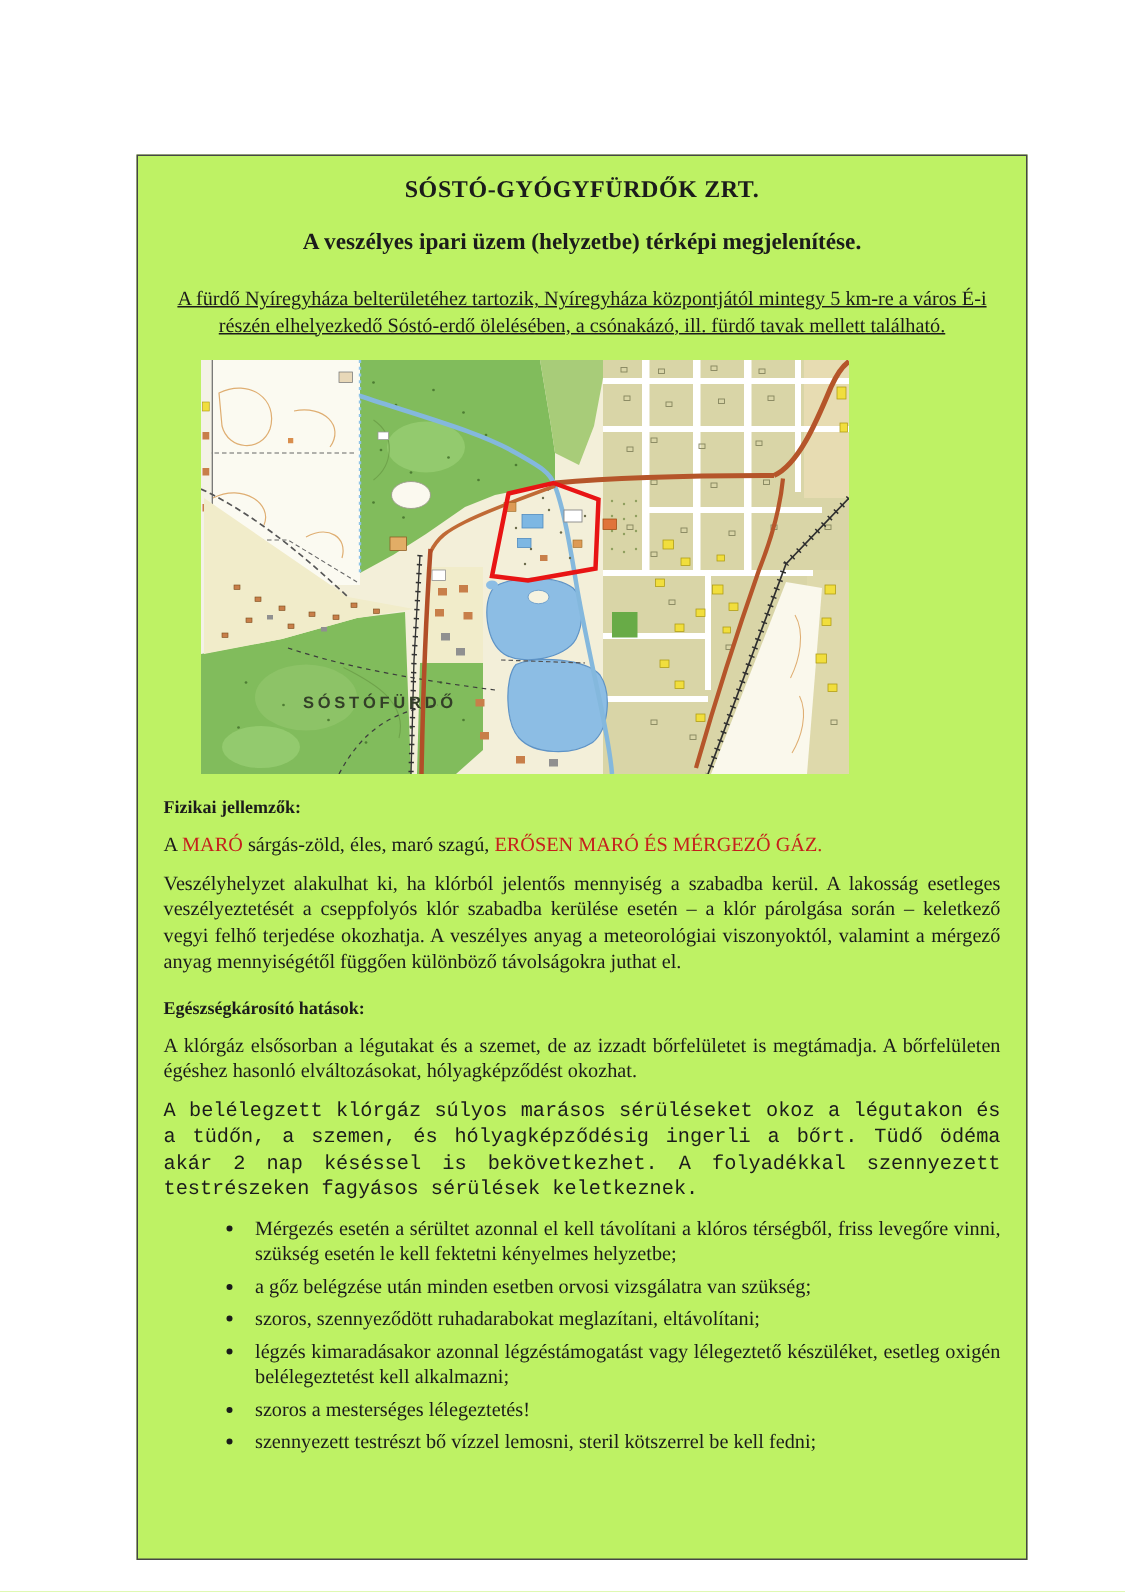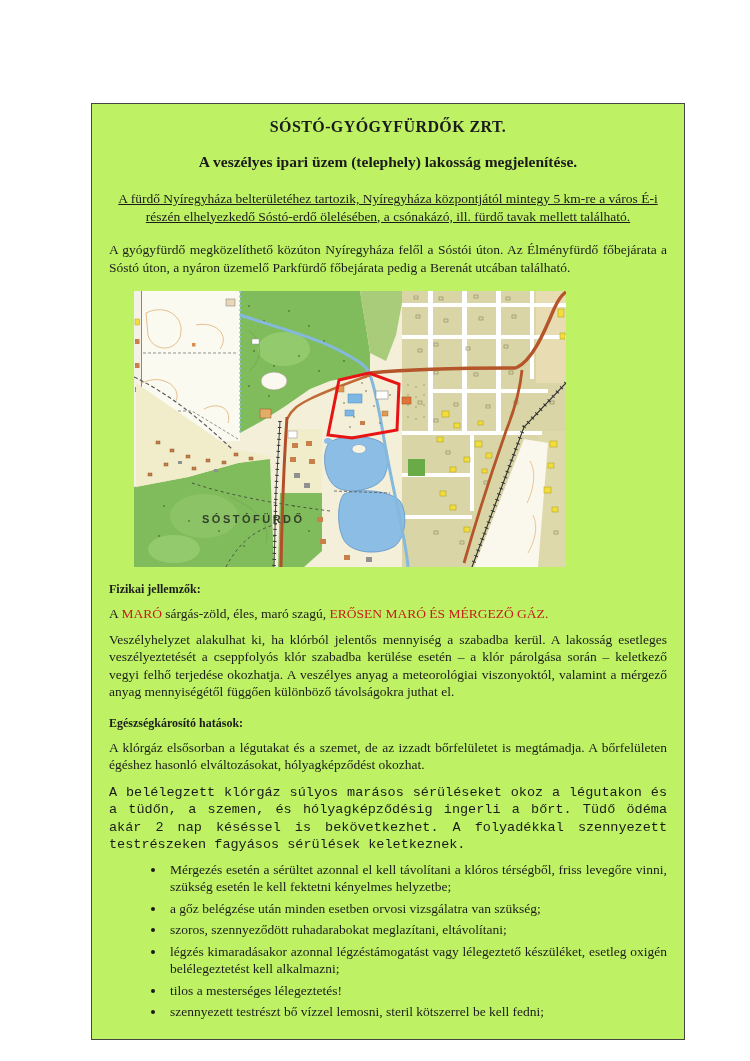--- a/index.html
+++ b/index.html
@@ -41,24 +41,23 @@
     font-size:13.5px;line-height:17.5px;margin-bottom:4px;text-align:justify;
     padding-left:4px;
   }
 </style>
 </head>
 <body>
 
 <div class="doc-frame">
 
   <div class="title">SÓSTÓ-GYÓGYFÜRDŐK ZRT.</div>
-  <div class="subtitle">A veszélyes ipari üzem (telephely) lakosság megjelenítése.</div>
+  <div class="subtitle">A veszélyes ipari üzem (helyzetbe) térképi megjelenítése.</div>
 
   <p class="p-intro1">A fürdő Nyíregyháza belterületéhez tartozik, Nyíregyháza központjától mintegy 5 km-re a város É-i részén elhelyezkedő Sóstó-erdő ölelésében, a csónakázó, ill. fürdő tavak mellett található.</p>
-  <p class="p-intro2">A gyógyfürdő megközelíthető közúton Nyíregyháza felől a Sóstói úton. Az Élményfürdő főbejárata a Sóstó úton, a nyáron üzemelő Parkfürdő főbejárata pedig a Berenát utcában található.</p>
 
   <div class="map-wrap">
     <svg width="432" height="276" viewBox="0 0 432 276" xmlns="http://www.w3.org/2000/svg">
 
       <rect x="0" y="0" width="432" height="276" fill="#f3efd9"></rect>
 
       <g>
         <rect x="0" y="0" width="106" height="150" fill="#fbfaf1"></rect>
         <path d="M12,22 C32,12 52,26 46,46 C40,62 18,60 14,44 Z" fill="none" stroke="#dfae72" stroke-width="0.8"></path>
         <path d="M62,34 C82,30 96,44 86,58" fill="none" stroke="#dfae72" stroke-width="0.8"></path>
@@ -295,17 +294,17 @@
 
   <div class="sec-head-italic">Egészségkárosító hatások:</div>
   <p class="para">A klórgáz elsősorban a légutakat és a szemet, de az izzadt bőrfelületet is megtámadja. A bőrfelületen égéshez hasonló elváltozásokat, hólyagképződést okozhat.</p>
   <p class="para-gap">A belélegzett klórgáz súlyos marásos sérüléseket okoz a légutakon és a tüdőn, a szemen, és hólyagképződésig ingerli a bőrt. Tüdő ödéma akár 2 nap késéssel is bekövetkezhet. A folyadékkal szennyezett testrészeken fagyásos sérülések keletkeznek.</p>
 
   <ul class="rules">
       <li>Mérgezés esetén a sérültet azonnal el kell távolítani a klóros térségből, friss levegőre vinni, szükség esetén le kell fektetni kényelmes helyzetbe;</li>
       <li>a gőz belégzése után minden esetben orvosi vizsgálatra van szükség;</li>
       <li>szoros, szennyeződött ruhadarabokat meglazítani, eltávolítani;</li>
       <li>légzés kimaradásakor azonnal légzéstámogatást vagy lélegeztető készüléket, esetleg oxigén belélegeztetést kell alkalmazni;</li>
-      <li>tilos a mesterséges lélegeztetés!</li>
+      <li>szoros a mesterséges lélegeztetés!</li>
       <li>szennyezett testrészt bő vízzel lemosni, steril kötszerrel be kell fedni;</li>
     </ul>
 
 </div>
 
 </body></html>

